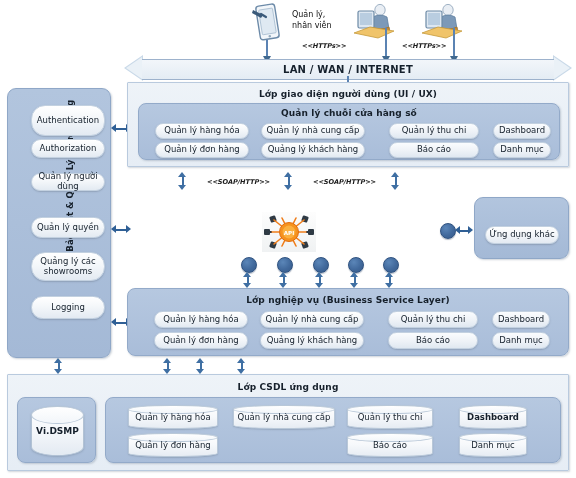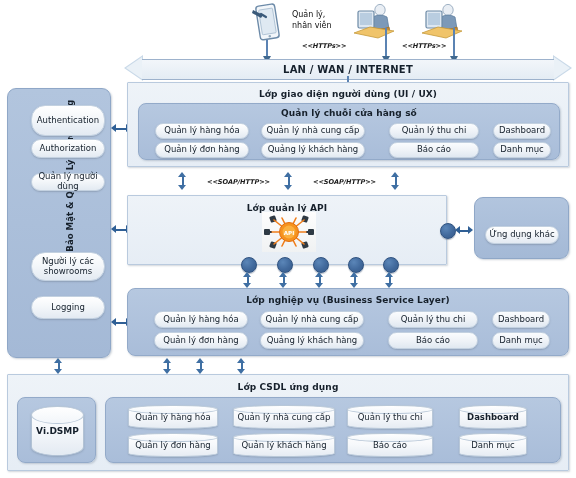--- a/index.html
+++ b/index.html
@@ -214,22 +214,25 @@
 
     <div class="pill" style="left:23px;top:16px;width:74px;height:31px;">
       <span>Authentication</span>
     </div>
     <div class="pill" style="left:23px;top:50px;width:74px;height:19px;">
       <span>Authorization</span>
     </div>
     <div class="pill" style="left:23px;top:84px;width:74px;height:18px;">
       <span>Quản lý người dùng</span>
     </div>
+    <div class="pill" style="left:23px;top:128px;width:74px;height:21px;">
+      <span>Quản lý quyền</span>
+    </div>
     <div class="pill" style="left:23px;top:163px;width:74px;height:29px;">
-      <span>Người lý các showrooms</span>
+      <span>Quảng lý các showrooms</span>
     </div>
     <div class="pill" style="left:23px;top:207px;width:74px;height:23px;">
       <span>Logging</span>
     </div>
   </div>
 
   <div class="hdbl" style="left:111px;top:124px;width:20px;">
       <span class="lf"></span>
       <i></i>
       <span class="rt"></span>
@@ -295,23 +298,20 @@
       <span class="dn"></span>
     </div>
   <div class="vdbl" style="left:391px;top:172px;height:18px;">
       <span class="up"></span>
       <i></i>
       <span class="dn"></span>
     </div>
   <div class="proto" style="left:207px;top:178px;">&lt;&lt;SOAP/HTTP&gt;&gt;</div>
   <div class="proto" style="left:313px;top:178px;">&lt;&lt;SOAP/HTTP&gt;&gt;</div>
 
-  <div class="panel-light abs" style="left:127px;top:195px;width:320px;height:70px;">
-    <div class="layer-title" style="top:7px;">Lớp quản lý API</div>
-  </div>
 
   <div id="api-icon" style="left:262px;top:212px;">
     <svg width="54" height="40" viewBox="0 0 54 40">
       <g fill="#2f3a44">
         <rect x="2" y="17" width="6" height="6" rx="1"></rect>
           <rect x="7" y="19" width="3" height="2"></rect>
         <rect x="46" y="17" width="6" height="6" rx="1"></rect>
           <rect x="44" y="19" width="3" height="2"></rect>
         <rect x="8" y="4" width="6" height="6" rx="1" transform="rotate(-20 11 7)"></rect>
         <rect x="40" y="4" width="6" height="6" rx="1" transform="rotate(20 43 7)"></rect>
@@ -452,24 +452,20 @@
         </div>
       <div class="cyl" style="left:353px;top:7px;width:68px;height:24px;">
         <span class="cyl-top"></span>
         <span style="position:relative;z-index:2;font-weight:bold;">Dashboard</span>
         </div>
 
       <div class="cyl" style="left:22px;top:35px;width:90px;height:24px;">
         <span class="cyl-top"></span>
         <span style="position:relative;z-index:2;">Quản lý đơn hàng</span>
         </div>
-      <div class="cyl" style="left:127px;top:35px;width:102px;height:24px;">
-        <span class="cyl-top"></span>
-        <span style="position:relative;z-index:2;">Quản lý khách hàng</span>
-        </div>
       <div class="cyl" style="left:241px;top:35px;width:86px;height:24px;">
         <span class="cyl-top"></span>
         <span style="position:relative;z-index:2;">Báo cáo</span>
         </div>
       <div class="cyl" style="left:353px;top:35px;width:68px;height:24px;">
         <span class="cyl-top"></span>
         <span style="position:relative;z-index:2;">Danh mục</span>
         </div>
     </div>
   </div>

